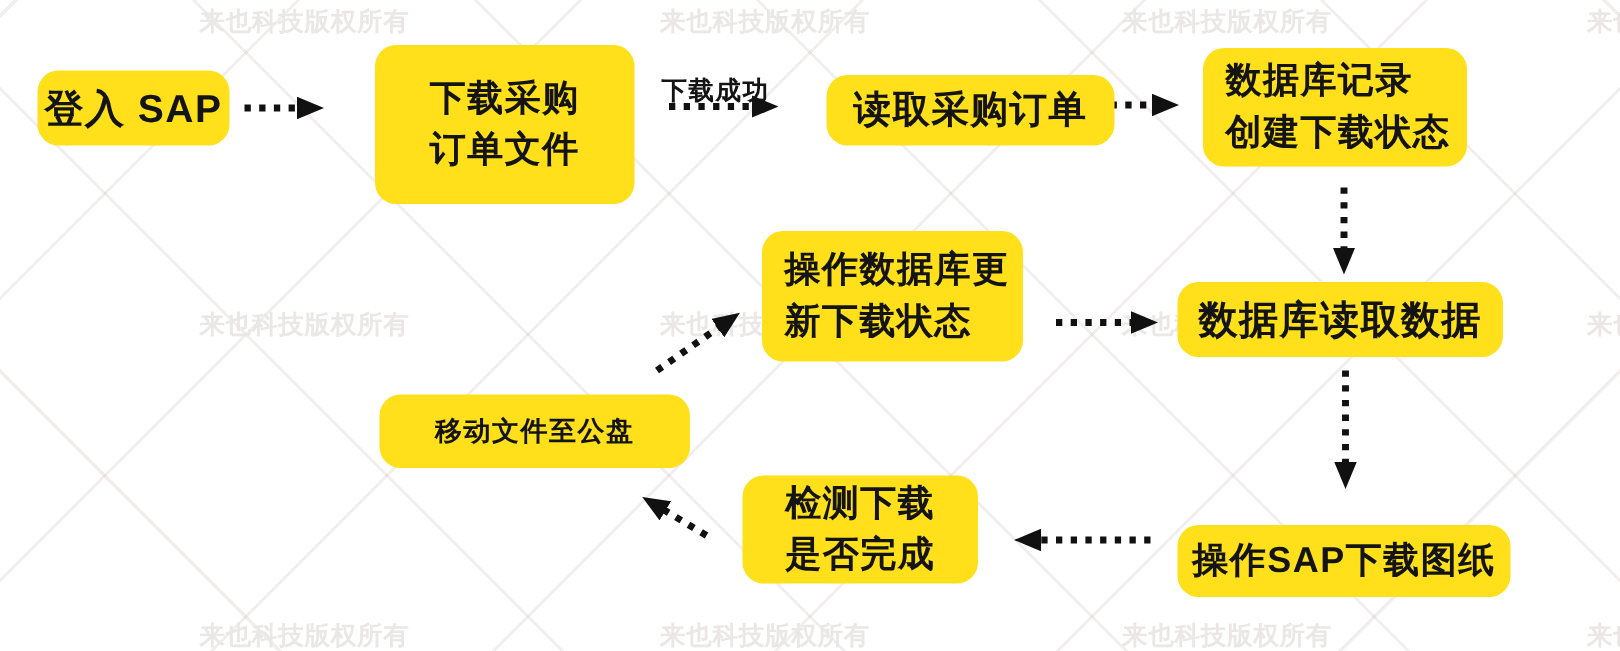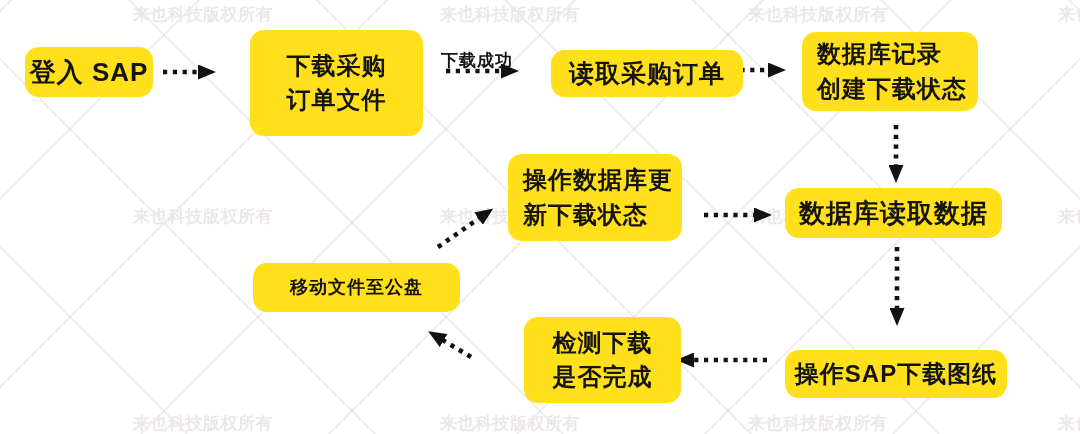--- a/index.html
+++ b/index.html
@@ -118,20 +118,20 @@
 </div>
 
 <div class="node" style="left:785px; top:188px; width:217px; height:50px;">
   <span class="lbl" style="font-size:26px;">数据库读取数据</span>
 </div>
 
 <div class="node" style="left:253px; top:263px; width:207px; height:49px;">
   <span class="lbl" style="font-size:18px;">移动文件至公盘</span>
 </div>
 
-<div class="node" style="left:495px; top:317px; width:157px; height:86px;margin-left:29px;">
+<div class="node" style="left:495px; top:317px; width:157px; height:72px;">
   <span class="lbl" style="font-size:24px;">检测下载
 是否完成</span>
 </div>
 
 <div class="node" style="left:785px; top:350px; width:222px; height:48px;">
   <span class="lbl" style="font-size:24px;">操作SAP下载图纸</span>
 </div>
 
 </body></html>

